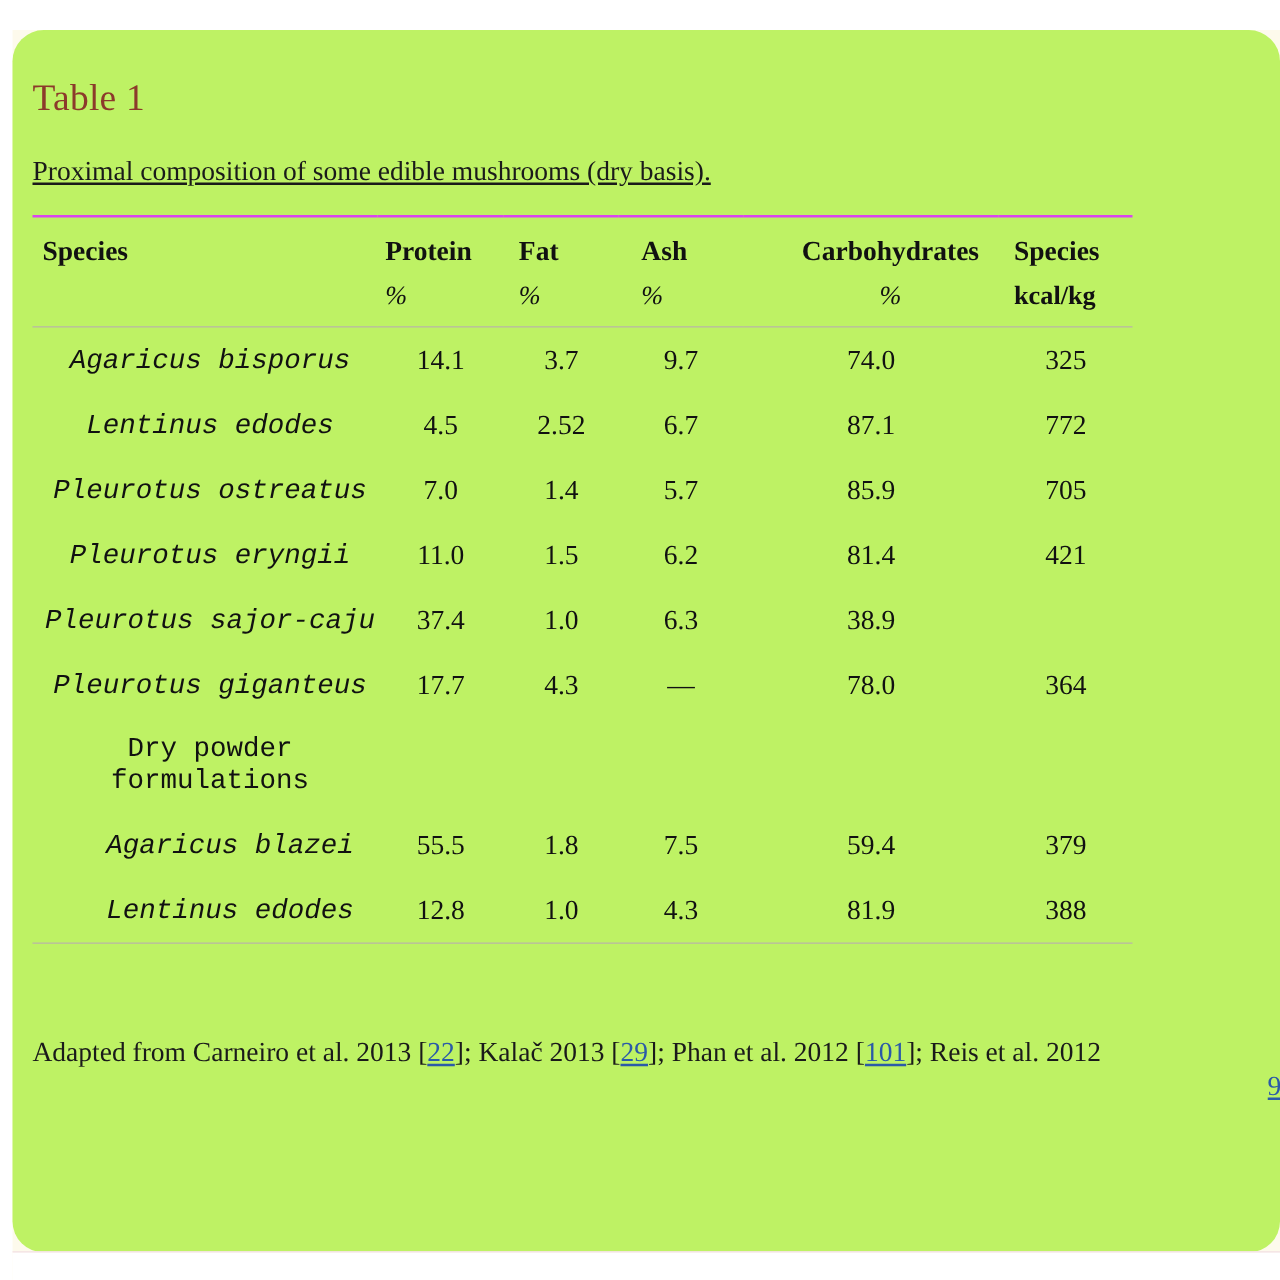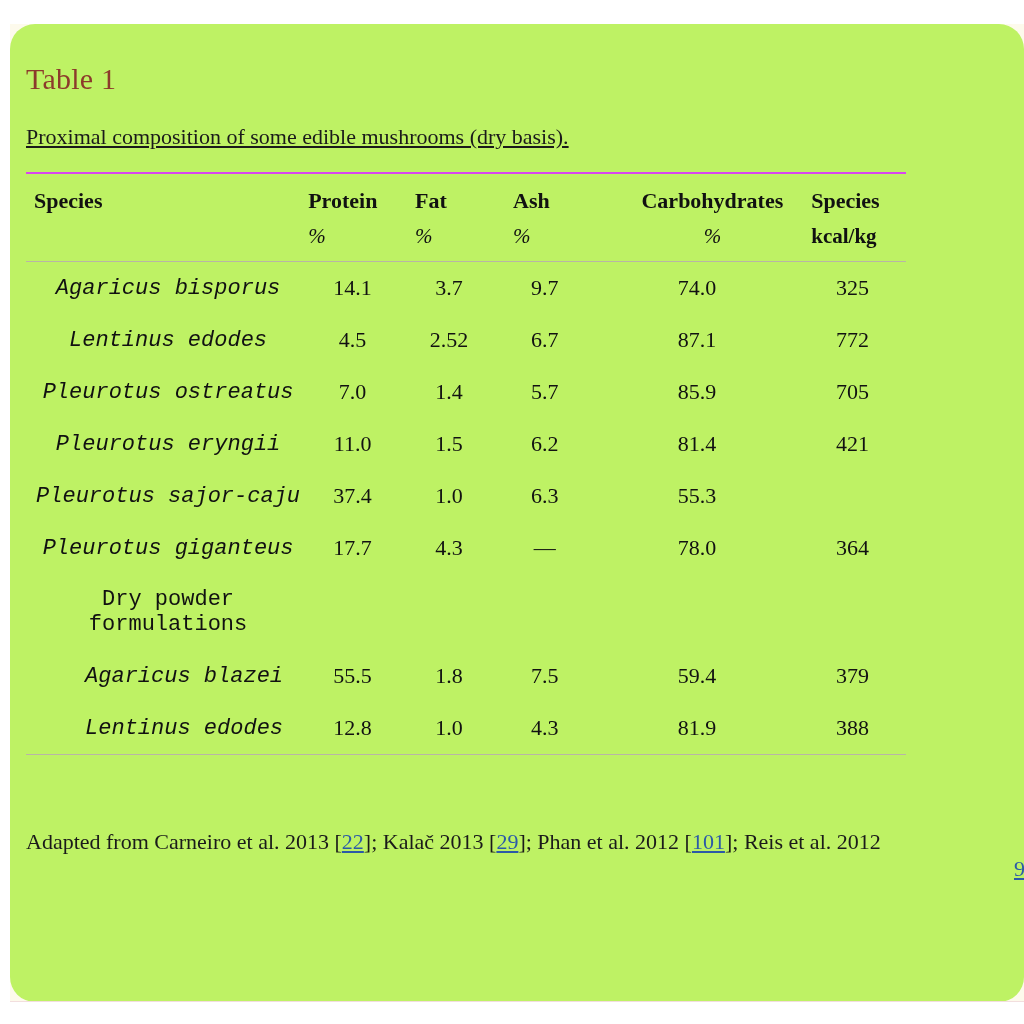--- a/index.html
+++ b/index.html
@@ -212,21 +212,21 @@
           <td class="num col-fat">1.5</td>
           <td class="num col-ash">6.2</td>
           <td class="num col-carb">81.4</td>
           <td class="num col-energy">421</td>
         </tr>
         <tr>
           <td class="name col-species">Pleurotus sajor-caju</td>
           <td class="num col-protein">37.4</td>
           <td class="num col-fat">1.0</td>
           <td class="num col-ash">6.3</td>
-          <td class="num col-carb">55.3</td>
+          <td class="num col-carb">38.9</td>
           <td class="num col-energy"></td>
         </tr>
         <tr>
           <td class="name col-species">Pleurotus giganteus</td>
           <td class="num col-protein">17.7</td>
           <td class="num col-fat">4.3</td>
           <td class="num col-ash">—</td>
           <td class="num col-carb">78.0</td>
           <td class="num col-energy">364</td>
         </tr>

